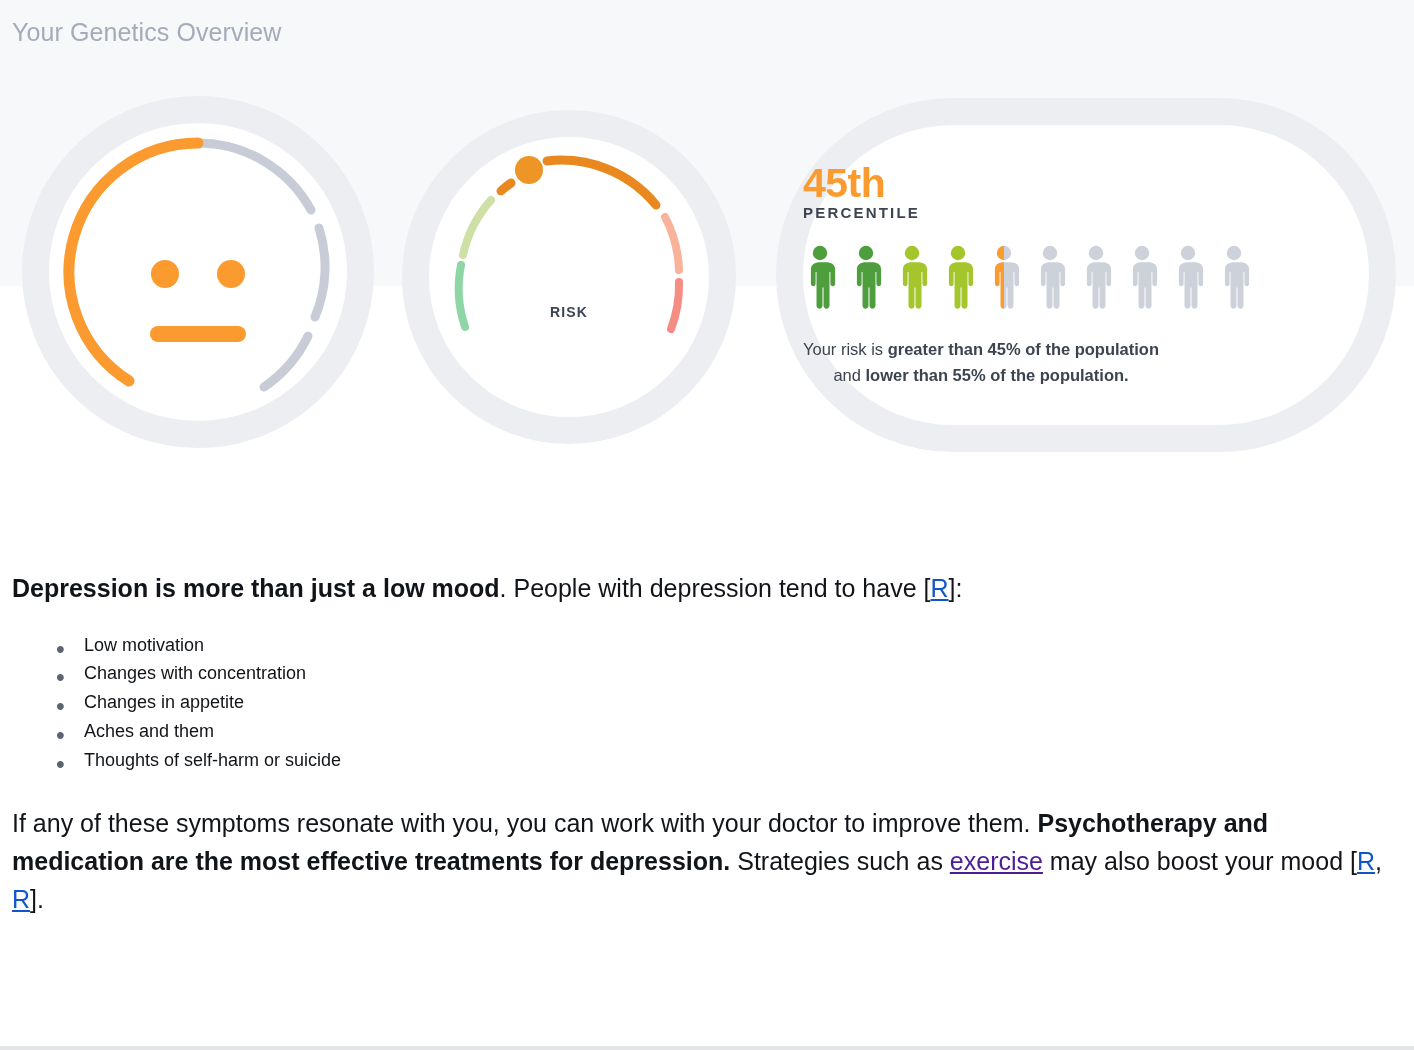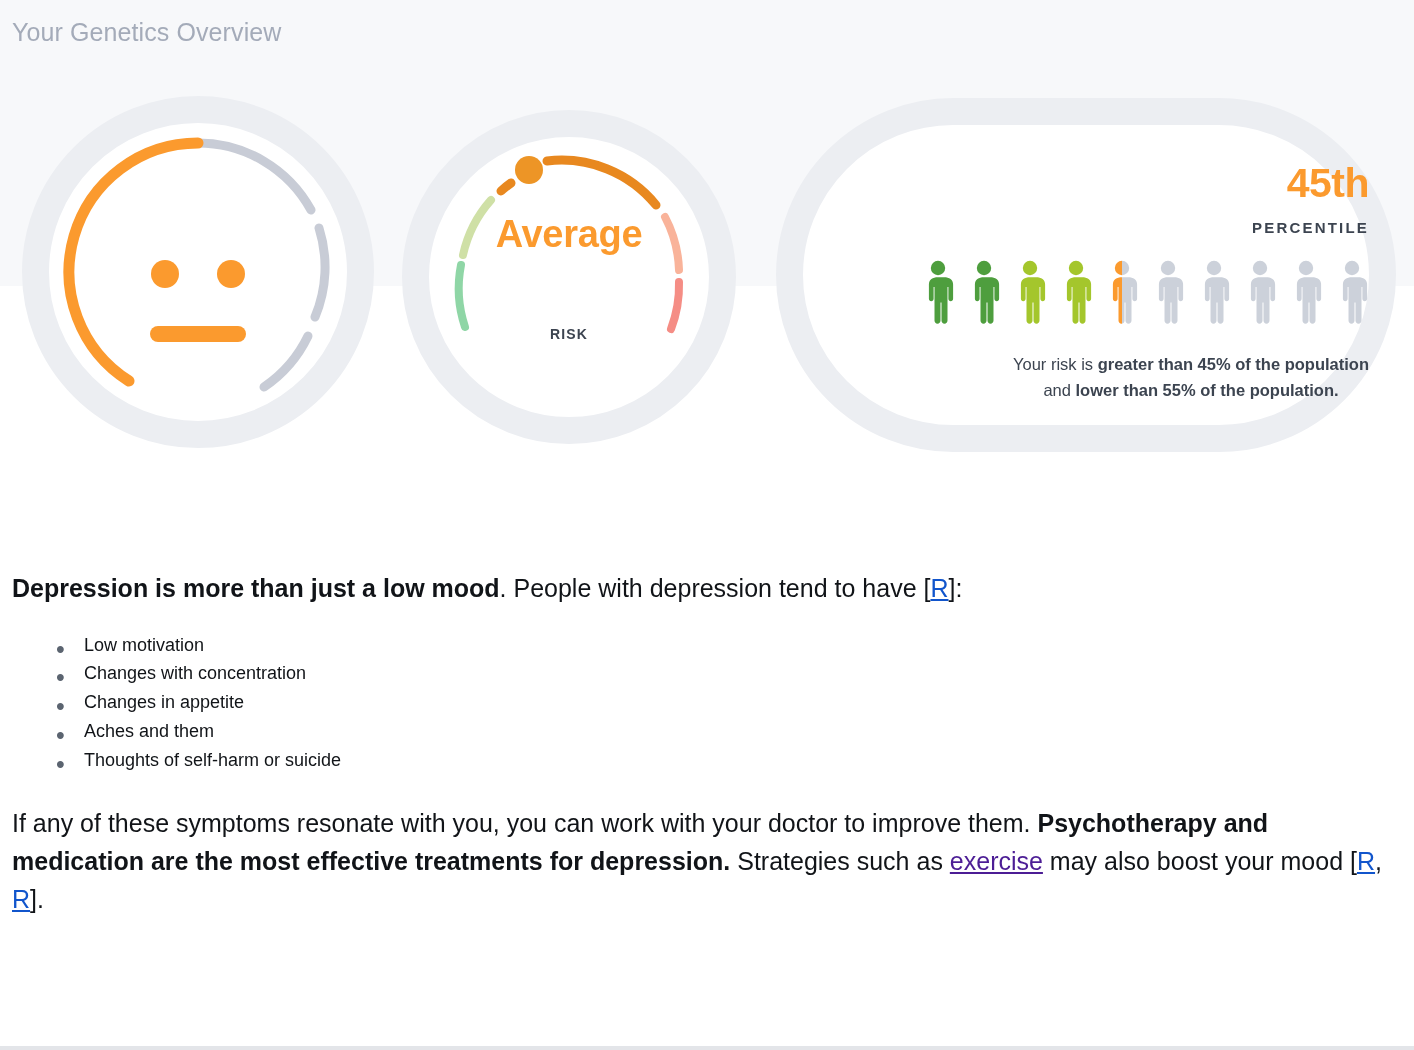--- a/index.html
+++ b/index.html
@@ -37,30 +37,30 @@
     background:#ffffff;
     border:27px solid #eceef2;
     border-radius:177px;
   }
 
   .gauge-svg { position:absolute; left:0; top:0; overflow:visible; }
 
   
   #percentile-inner {
     position:absolute; left:0; top:0; width:100%; height:100%;
-    display:flex; flex-direction:column; align-items:flex-end;
+    display:flex; flex-direction:column; align-items:flex-start;
     padding-top:38px;
   }
   #percentile-value {
     font-size:41px; font-weight:bold; color:#fb9a2e; line-height:1.0;
     letter-spacing:-0.5px;
   }
   #percentile-label {
     font-size:15px; font-weight:bold; color:#3c4450;
-    letter-spacing:2.2px; margin-top:15px;
+    letter-spacing:2.2px; margin-top:0;
   }
   #people-row {
     display:flex; gap:12px; margin-top:24px; align-items:flex-end;
   }
   #percentile-desc {
     margin-top:28px; text-align:center; font-size:16.5px;
     color:#3c4450; line-height:1.55; max-width:500px;
   }
   #percentile-desc b { font-weight:bold; }
 
@@ -131,21 +131,20 @@
 
       <path d="M 118 24 A 122 122 0 0 1 227 68" fill="none" stroke="#e8881f" stroke-width="9" stroke-linecap="round"></path>
 
       <path d="M 236 80 A 122 122 0 0 1 250 133" fill="none" stroke="#f9b39a" stroke-width="8" stroke-linecap="round"></path>
 
       <path d="M 250 145 A 122 122 0 0 1 242 192" fill="none" stroke="#f58d85" stroke-width="8" stroke-linecap="round"></path>
 
       <circle cx="100" cy="33" r="14" fill="#ed9526"></circle>
     </svg>
     <div style="position:absolute;left:0;top:0;width:100%;height:100%;display:flex;flex-direction:column;align-items:center;justify-content:center;">
-      <div style="font-size:38px;font-weight:bold;color:#fb9a2e;letter-spacing:-0.3px;">Average</div>
       <div style="font-size:14px;font-weight:bold;color:#3c4450;letter-spacing:1.2px;margin-top:70px;">RISK</div>
     </div>
   </div>
 
   <div id="percentile-card">
     <div id="percentile-inner">
       <div id="percentile-value">45th</div>
       <div id="percentile-label">PERCENTILE</div>
 
       <div id="people-row">

